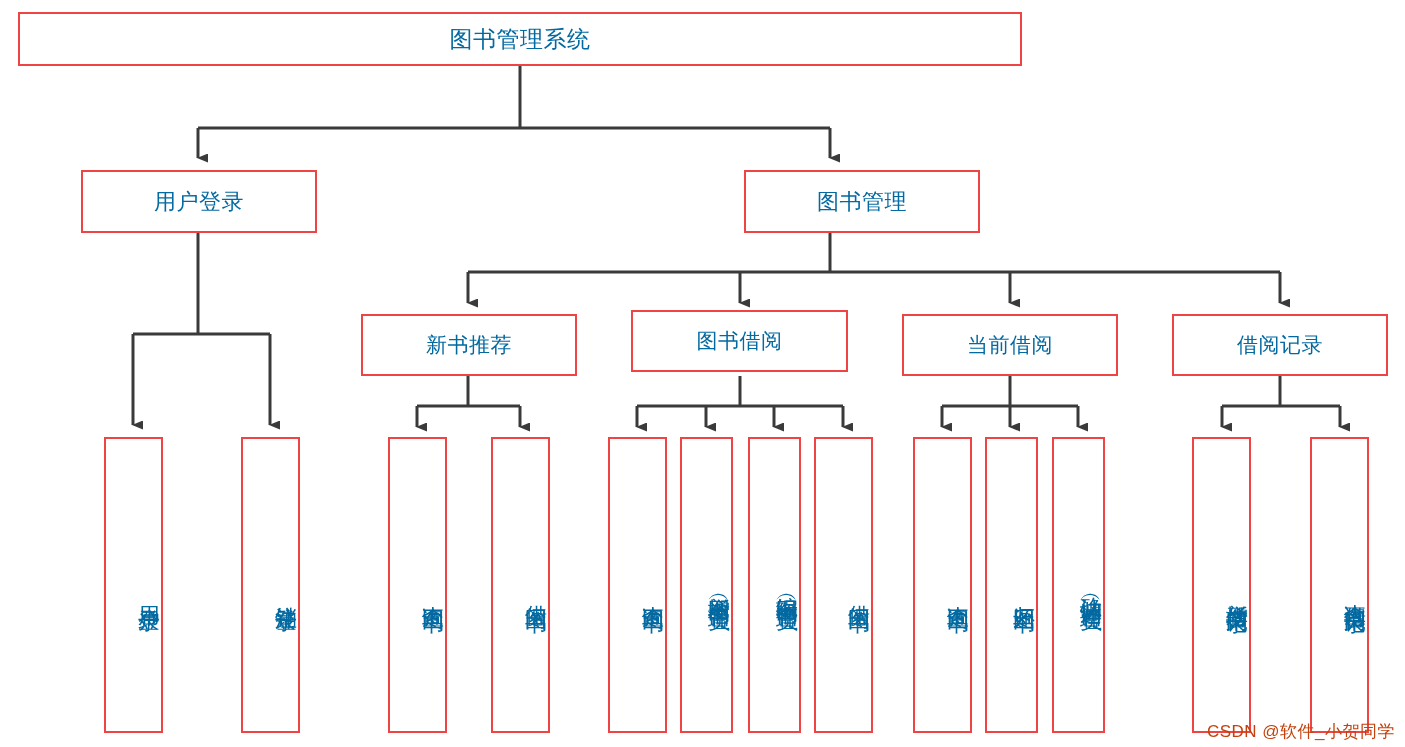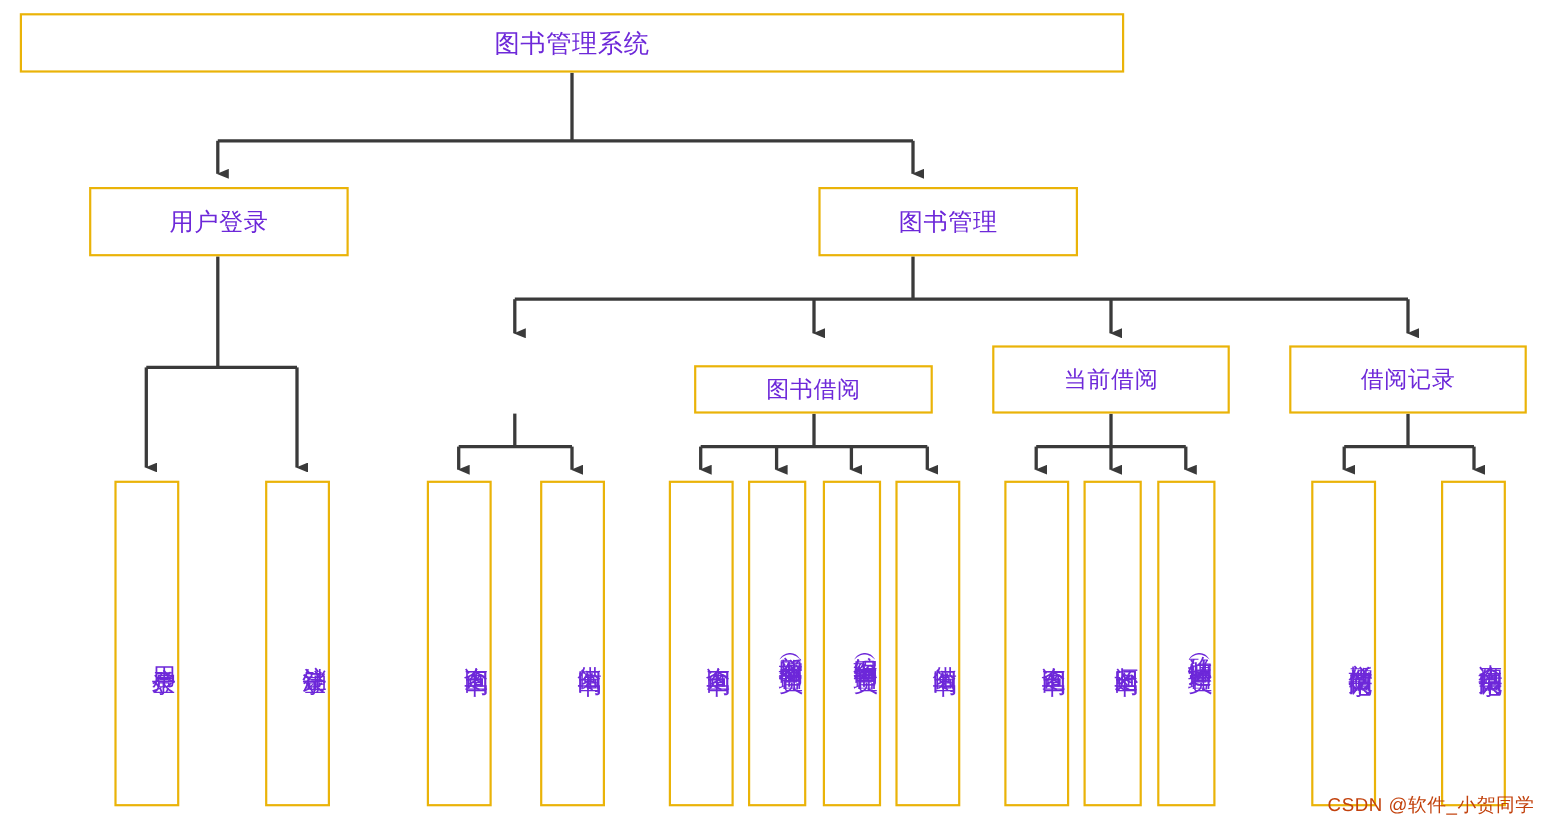--- a/index.html
+++ b/index.html
@@ -19,25 +19,25 @@
     position:absolute;
     left:0; top:0;
     width:1405px;
     height:747px;
     pointer-events:none;
   }
   .node{
     position:absolute;
     box-sizing:border-box;
     background:#ffffff;
-    border:2px solid #eab308;
+    border:2px solid #ef4444;
     display:flex;
     align-items:center;
     justify-content:center;
-    color:#6d28d9;
+    color:#0369a1;
     letter-spacing:0.5px;
   }
   .node.root{ font-size:23px; }
   .node.tier2{ font-size:22px; }
   .node.tier3{ font-size:21px; }
   .node.leaf{
     font-size:22px;
     writing-mode:vertical-rl;
     text-orientation:upright;
     align-items:flex-start;
@@ -112,21 +112,22 @@
       <path d="M1222,406 L1222,427" marker-end="url(#arrow)"></path>
       <path d="M1340,406 L1340,427" marker-end="url(#arrow)"></path>
     </g>
   </svg>
 
   <div class="node root" style="left:18px;top:12px;width:1004px;height:54px;">图书管理系统</div>
 
   <div class="node tier2" style="left:81px;top:170px;width:236px;height:63px;">用户登录</div>
   <div class="node tier2" style="left:712px;top:170px;width:236px;height:63px;margin-left:32px;">图书管理</div>
 
-  <div class="node tier3" style="left:631px;top:332px;width:217px;height:44px;">图书借阅</div>
+  <div class="node tier3" style="left:361px;top:314px;width:216px;height:62px;">新书推荐</div>
+  <div class="node tier3" style="left:631px;top:310px;width:217px;height:62px;">图书借阅</div>
   <div class="node tier3" style="left:902px;top:314px;width:216px;height:62px;">当前借阅</div>
   <div class="node tier3" style="left:1172px;top:314px;width:216px;height:62px;">借阅记录</div>
 
   <div class="node leaf" style="left:104px;top:437px;width:59px;height:296px;">用户登录</div>
   <div class="node leaf" style="left:241px;top:437px;width:59px;height:296px;">注销登录</div>
 
   <div class="node leaf" style="left:388px;top:437px;width:59px;height:296px;">查询图书</div>
   <div class="node leaf" style="left:491px;top:437px;width:59px;height:296px;">借阅图书</div>
 
   <div class="node leaf" style="left:608px;top:437px;width:59px;height:296px;">查询图书</div>

